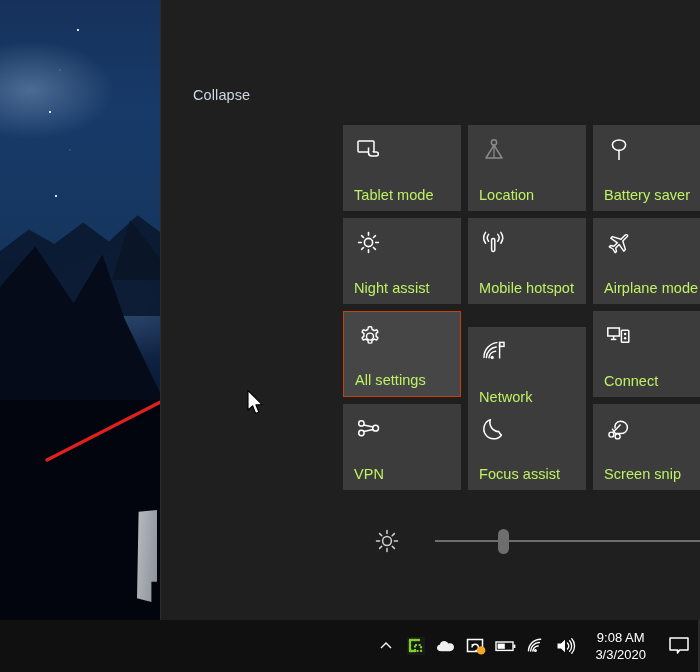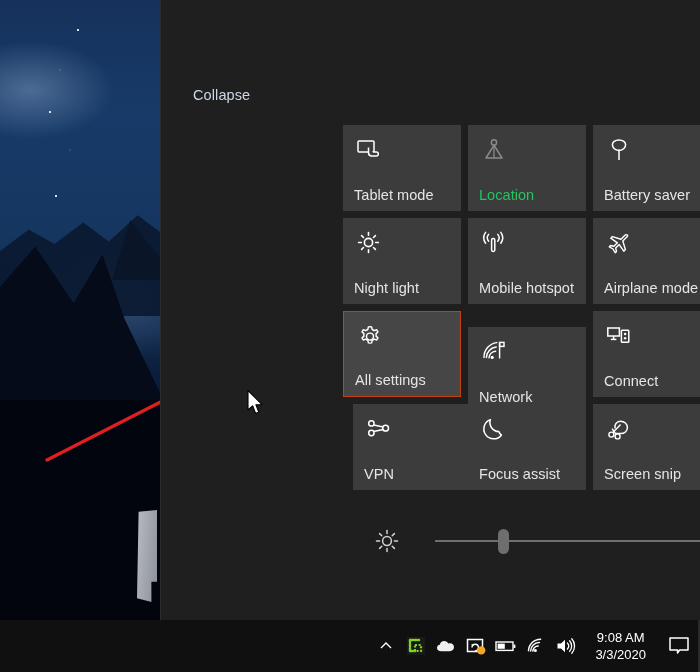--- a/index.html
+++ b/index.html
@@ -177,26 +177,26 @@
     display: flex;
     align-items: center;
     justify-content: center;
   }
   .tile.disabled .tile-icon { color: #8a8a8a; }
   .tile-label {
     position: absolute;
     left: 11px;
     bottom: 8px;
     right: 4px;
-    color: #e5e5e5;
+    color: #bef264;
     font-size: 14.5px;
     letter-spacing: .05px;
     white-space: nowrap;
   }
-  .tile.disabled .tile-label { color: #22c55e; }
+  .tile.disabled .tile-label { color: #bef264; }
 
   
   #brightness-row {
     position: absolute;
     left: 182px; top: 523px;
     width: 440px;
     height: 36px;
   }
   #brightness-icon {
     position: absolute;
@@ -347,21 +347,21 @@
                 <line x1="12.5" y1="19.7" x2="12.5" y2="22.4"></line>
                 <line x1="2.6" y1="12.5" x2="5.3" y2="12.5"></line>
                 <line x1="19.7" y1="12.5" x2="22.4" y2="12.5"></line>
                 <line x1="5.6" y1="5.6" x2="7.5" y2="7.5"></line>
                 <line x1="17.5" y1="17.5" x2="19.4" y2="19.4"></line>
                 <line x1="17.5" y1="7.5" x2="19.4" y2="5.6"></line>
                 <line x1="5.6" y1="19.4" x2="7.5" y2="17.5"></line>
               </g>
             </svg>
           </span>
-          <span class="tile-label">Night light</span>
+          <span class="tile-label">Night assist</span>
         </div>
         <div class="tile" style="left: 125px; top: 93px;">
           <span class="tile-icon">
             <svg width="26" height="26" viewBox="0 0 26 26">
               <rect x="10.6" y="8.5" width="3.2" height="13" rx="1.4" fill="none" stroke="currentColor" stroke-width="1.5"></rect>
               <g fill="none" stroke="currentColor" stroke-width="1.5" stroke-linecap="round">
                 <path d="M7.6 11.2 A5.4 5.4 0 0 1 7.6 4.4"></path>
                 <path d="M16.8 4.4 A5.4 5.4 0 0 1 16.8 11.2"></path>
                 <path d="M4.6 13.2 A9.2 9.2 0 0 1 4.6 2.4"></path>
                 <path d="M19.8 2.4 A9.2 9.2 0 0 1 19.8 13.2"></path>
@@ -408,21 +408,21 @@
               <rect x="1.8" y="5" width="11.6" height="8" fill="none" stroke="currentColor" stroke-width="1.5"></rect>
               <line x1="4.8" y1="16.4" x2="10.4" y2="16.4" stroke="currentColor" stroke-width="1.5"></line>
               <line x1="7.6" y1="13" x2="7.6" y2="16.4" stroke="currentColor" stroke-width="1.5"></line>
               <rect x="15.4" y="7.2" width="7.4" height="12" rx="0.8" fill="none" stroke="currentColor" stroke-width="1.5"></rect>
               <circle cx="19.1" cy="11" r="1.25" fill="currentColor"></circle>
               <circle cx="19.1" cy="15.2" r="1.25" fill="currentColor"></circle>
             </svg>
           </span>
           <span class="tile-label">Connect</span>
         </div>
-        <div class="tile" style="left: 0px; top: 279px; margin-left: 10px;">
+        <div class="tile" style="left: 0px; top: 279px;">
           <span class="tile-icon">
             <svg width="26" height="26" viewBox="0 0 26 26">
               <circle cx="5.4" cy="7.4" r="2.7" fill="none" stroke="currentColor" stroke-width="1.5"></circle>
               <circle cx="5.4" cy="17" r="2.7" fill="none" stroke="currentColor" stroke-width="1.5"></circle>
               <circle cx="19.6" cy="12.2" r="2.9" fill="none" stroke="currentColor" stroke-width="1.5"></circle>
               <line x1="7.7" y1="8.9" x2="17.2" y2="11" stroke="currentColor" stroke-width="1.5"></line>
               <line x1="7.7" y1="15.6" x2="17.2" y2="13.4" stroke="currentColor" stroke-width="1.5"></line>
             </svg>
           </span>
           <span class="tile-label">VPN</span>

